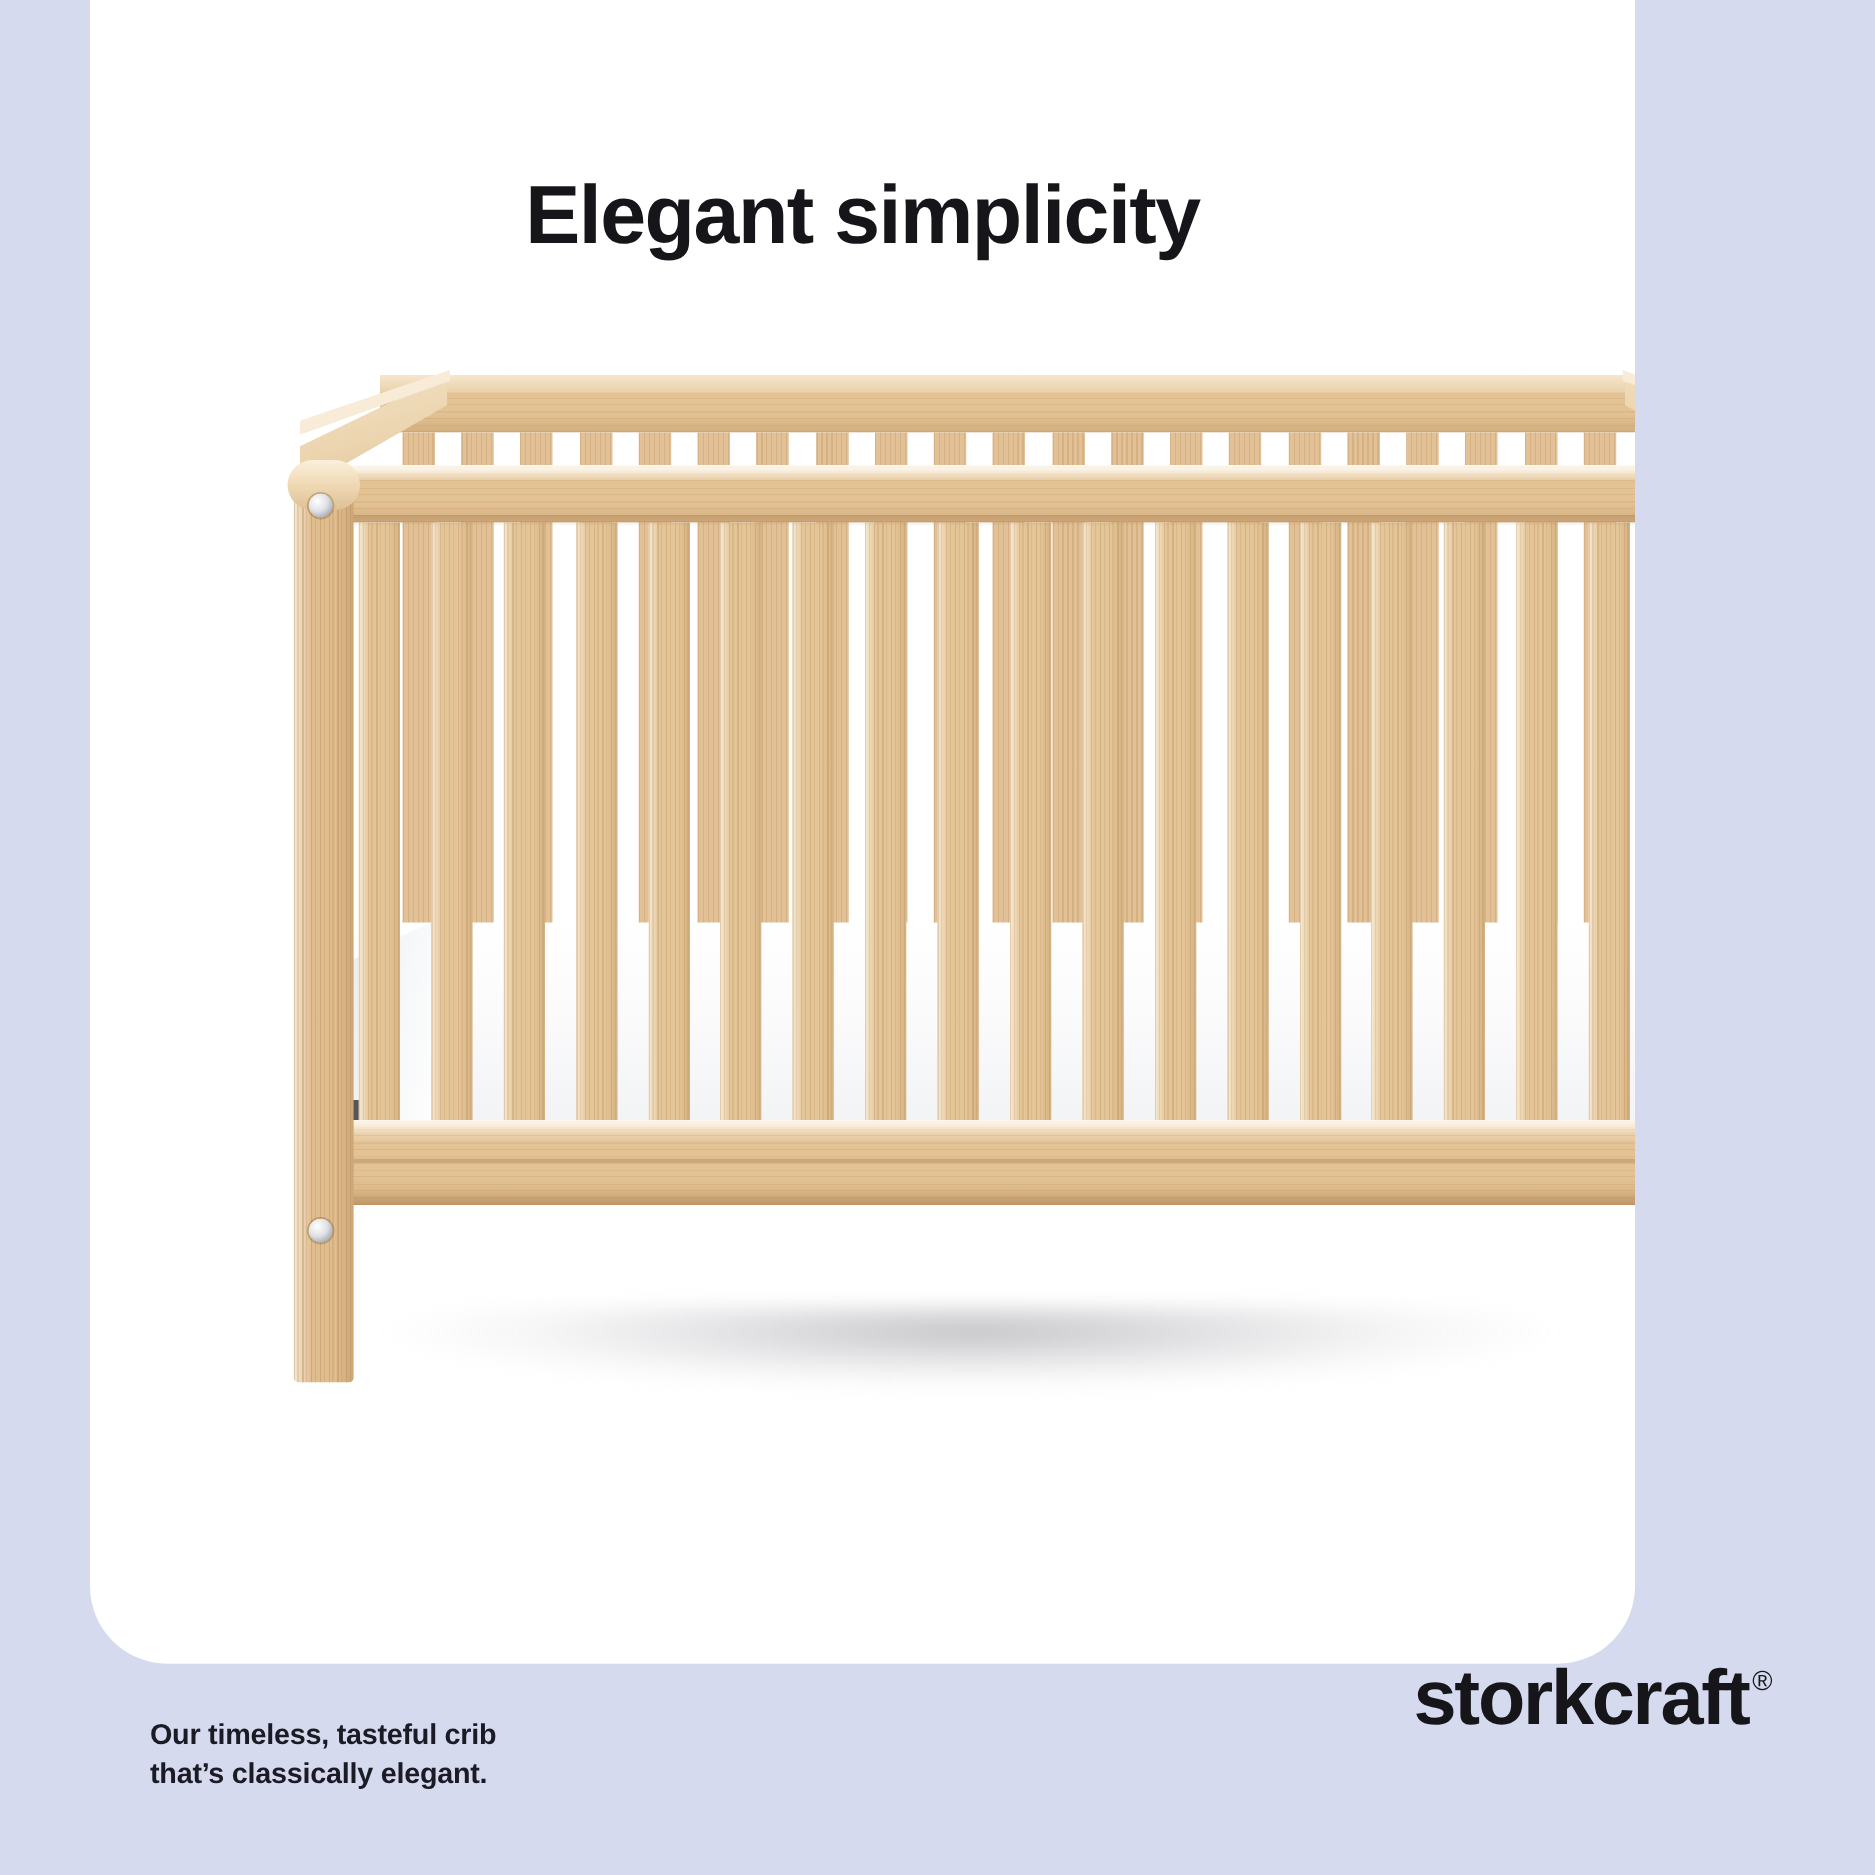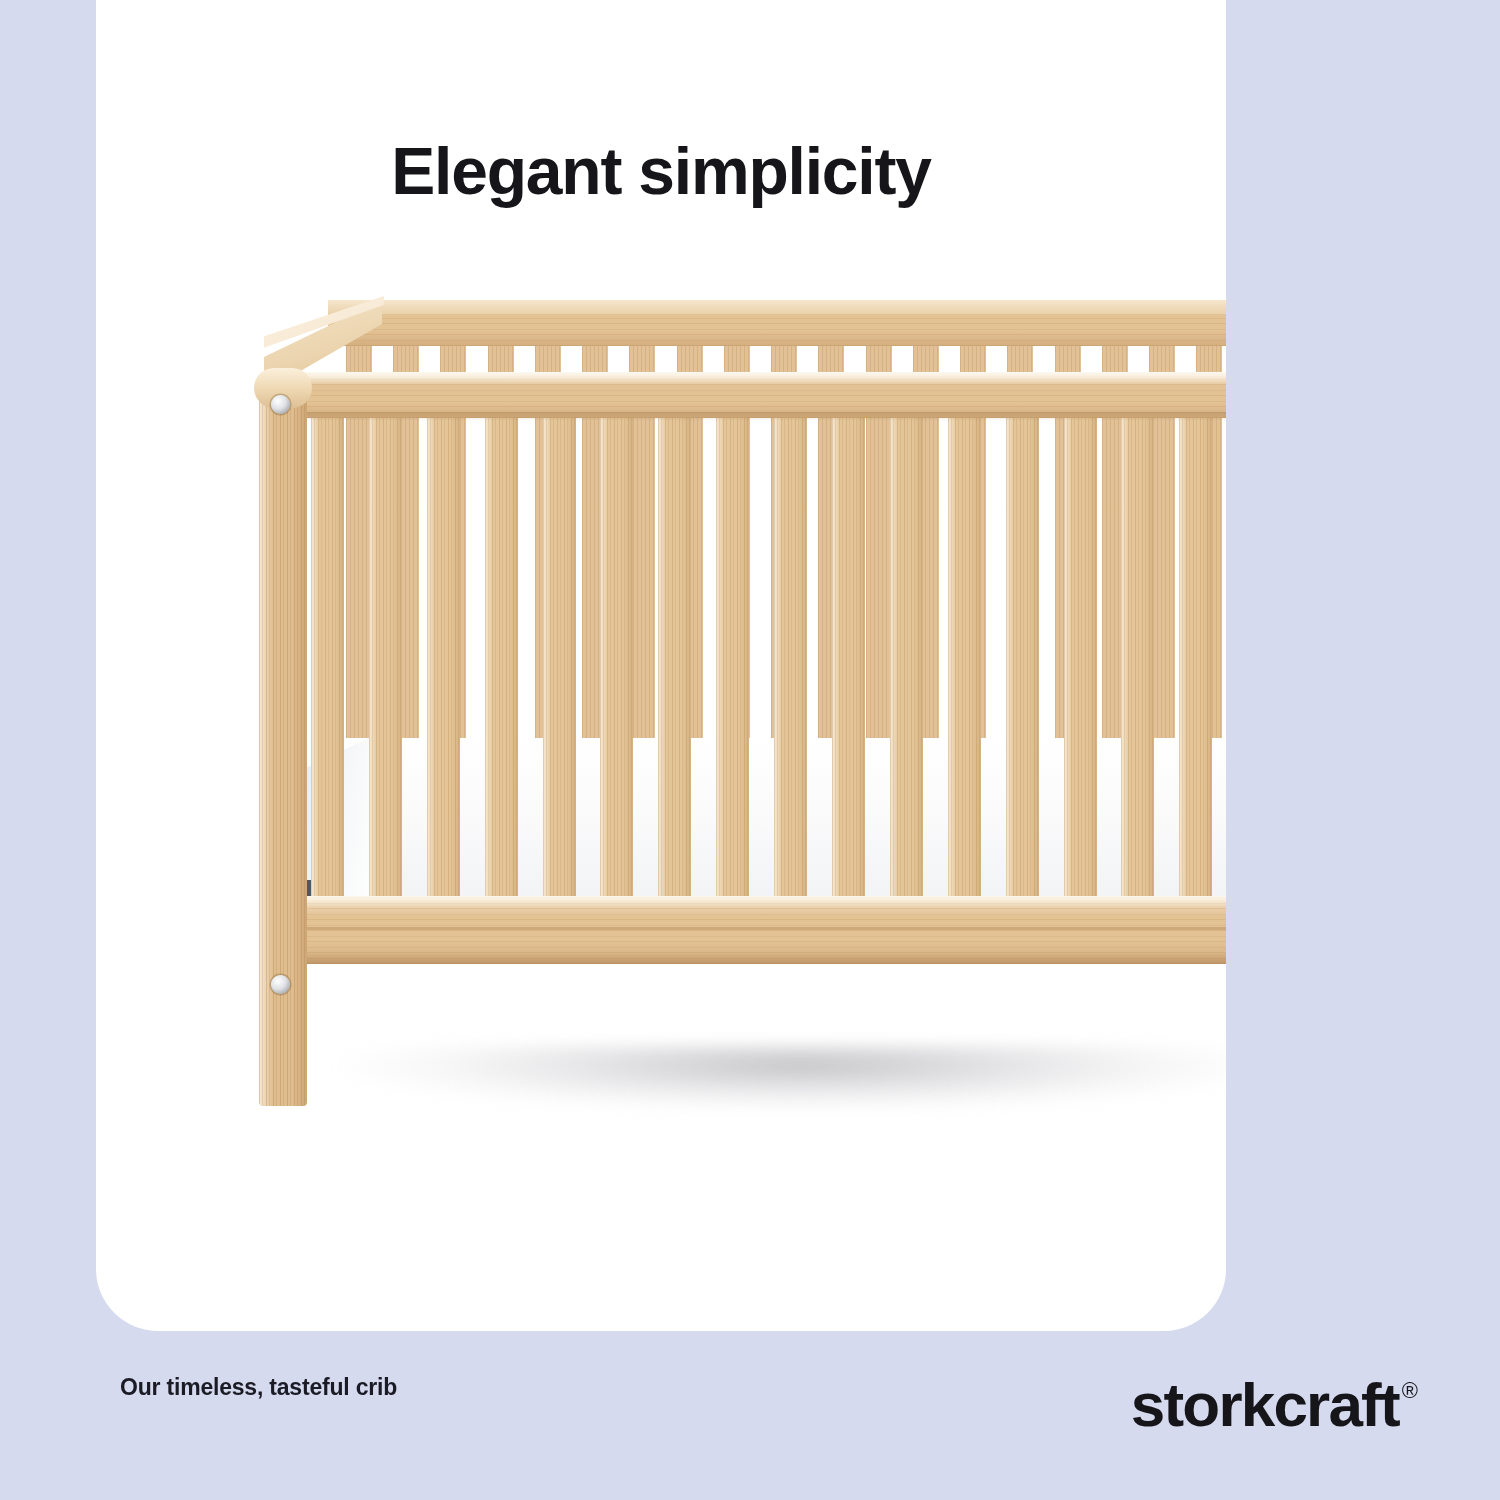--- a/index.html
+++ b/index.html
@@ -6,21 +6,21 @@
   html, body {
     width:1500px; height:1500px;
     font-family:"Liberation Sans", sans-serif;
     overflow:hidden;
   }
   body { background:#d6daee; position:relative; }
 
   
   #card {
     position:absolute;
-    left:96px; top:0; width:1130px; height:1331px;
+    left:72px; top:0; width:1236px; height:1331px;
     background:#ffffff;
     border-radius:0 0 62px 62px;
     overflow:hidden;
   }
 
   
   #title {
     position:absolute; left:0; top:138px; width:100%;
     text-align:center;
     font-size:66px; font-weight:900; letter-spacing:-1.2px;
@@ -193,21 +193,21 @@
   #screw-bl { left:175px; top:975px; }
   #screw-br { left:1311px; top:975px; }
 
   
   #caption {
     position:absolute; left:120px; top:1372px;
     font-size:23px; font-weight:700; line-height:1.34;
     color:#1b1b26; letter-spacing:-.2px;
   }
   #logo {
-    position:absolute; right:82px; top:1374px;
+    position:absolute; right:82px; top:1328px;
     display:flex; align-items:flex-start;
     color:#16161a;
   }
   #logo-text {
     font-size:62px; font-weight:700; letter-spacing:-1.8px;
     line-height:1; color:#16161a;
   }
   #logo-reg {
     font-size:22px; line-height:1; margin-top:6px; margin-left:3px;
     font-weight:400;
@@ -302,18 +302,19 @@
       <div id="screw-tr" class="screw"></div>
       <div id="screw-bl" class="screw"></div>
       <div id="screw-br" class="screw"></div>
 
     </div>
   </div>
 </div>
 
 <div id="caption">
   <div>Our timeless, tasteful crib</div>
+  <div>that’s classically elegant.</div>
 </div>
 
 <div id="logo">
   <span id="logo-text">storkcraft</span>
   <span id="logo-reg">®</span>
 </div>
 
 </body></html>

